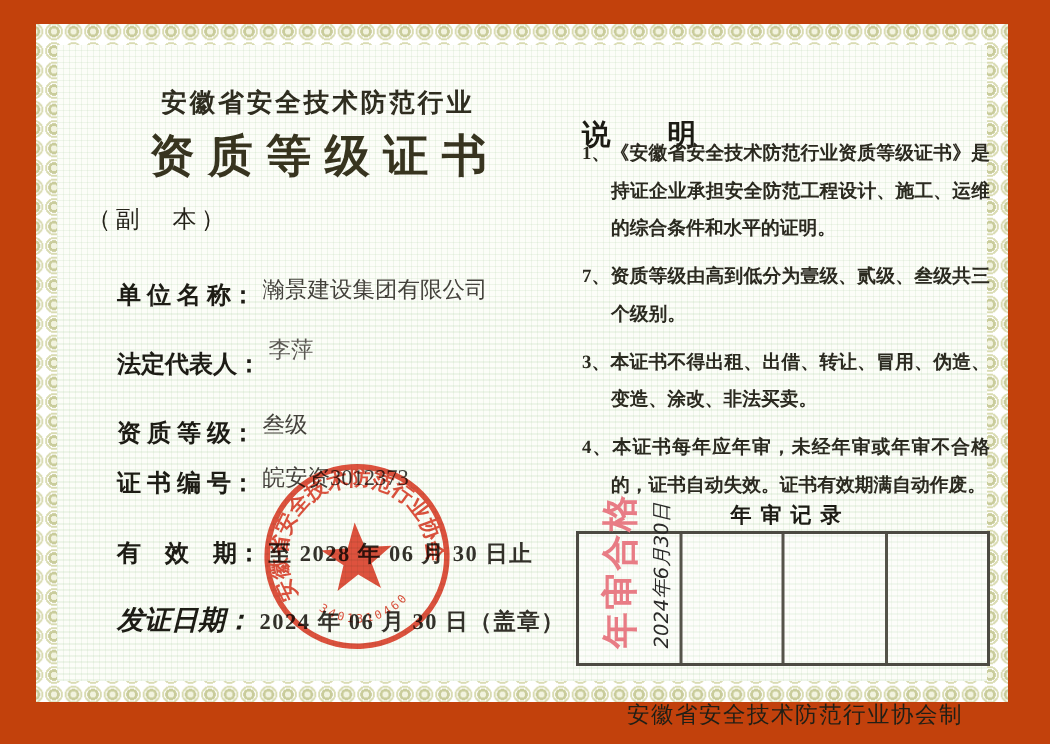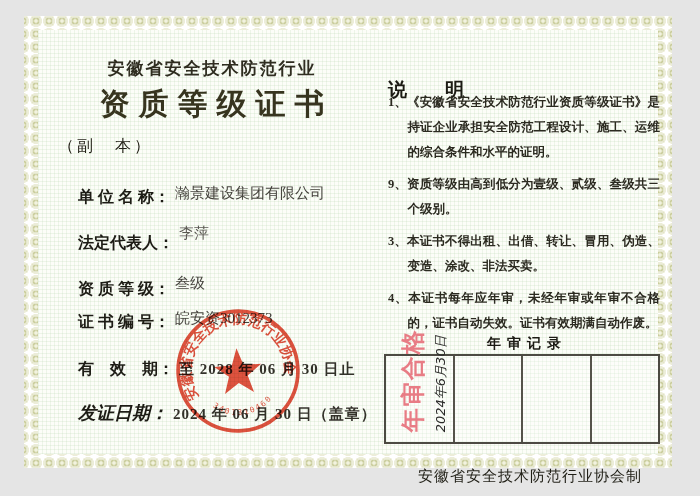--- a/index.html
+++ b/index.html
@@ -5,21 +5,21 @@
   * { margin:0; padding:0; box-sizing:border-box; }
   html,body { width:700px; height:496px; }
   body {
     font-family: "Liberation Serif", "DejaVu Serif", serif;
     background:#ffffff;
     position:relative;
     overflow:hidden;
   }
   .sheet {
     position:absolute; inset:0;
-    background:#e5e5e5;
+    background:#c2410c;
   }
   
   .frame {
     position:absolute; left:24px; top:16px; width:648px; height:452px;
     background-color:#ffffff;
     background-image:
       radial-gradient(circle, #f2f3df 0 2.2px, #c9cc9b 2.2px 3.8px, #ffffff 3.8px 4.6px, #d9dbb2 4.6px 5.8px, rgba(0,0,0,0) 5.8px);
     background-size:13px 13px;
     background-position:center;
   }
@@ -134,21 +134,21 @@
         </div>
         <div class="field-row row-issue">
           <span class="field-label small">发证日期：</span><span class="field-value dateval">2024 年 06 月 30 日（盖章）</span>
         </div>
       </div>
 
       <div class="right-col">
         <div class="notes-title">说　　明</div>
         <div class="notes-list">
           <div class="note-item">1、《安徽省安全技术防范行业资质等级证书》是持证企业承担安全防范工程设计、施工、运维的综合条件和水平的证明。</div>
-          <div class="note-item">9、资质等级由高到低分为壹级、贰级、叁级共三个级别。</div>
+          <div class="note-item">7、资质等级由高到低分为壹级、贰级、叁级共三个级别。</div>
           <div class="note-item">3、本证书不得出租、出借、转让、冒用、伪造、变造、涂改、非法买卖。</div>
           <div class="note-item">4、本证书每年应年审，未经年审或年审不合格的，证书自动失效。证书有效期满自动作废。</div>
         </div>
         <div class="review-title">年审记录</div>
         <div class="review-table">
           <div class="ar-cell">
             <span class="pass-stamp">年审合格</span>
             <span class="pass-date">2024年6月30日</span>
           </div>
           <div class="ar-cell"></div>

